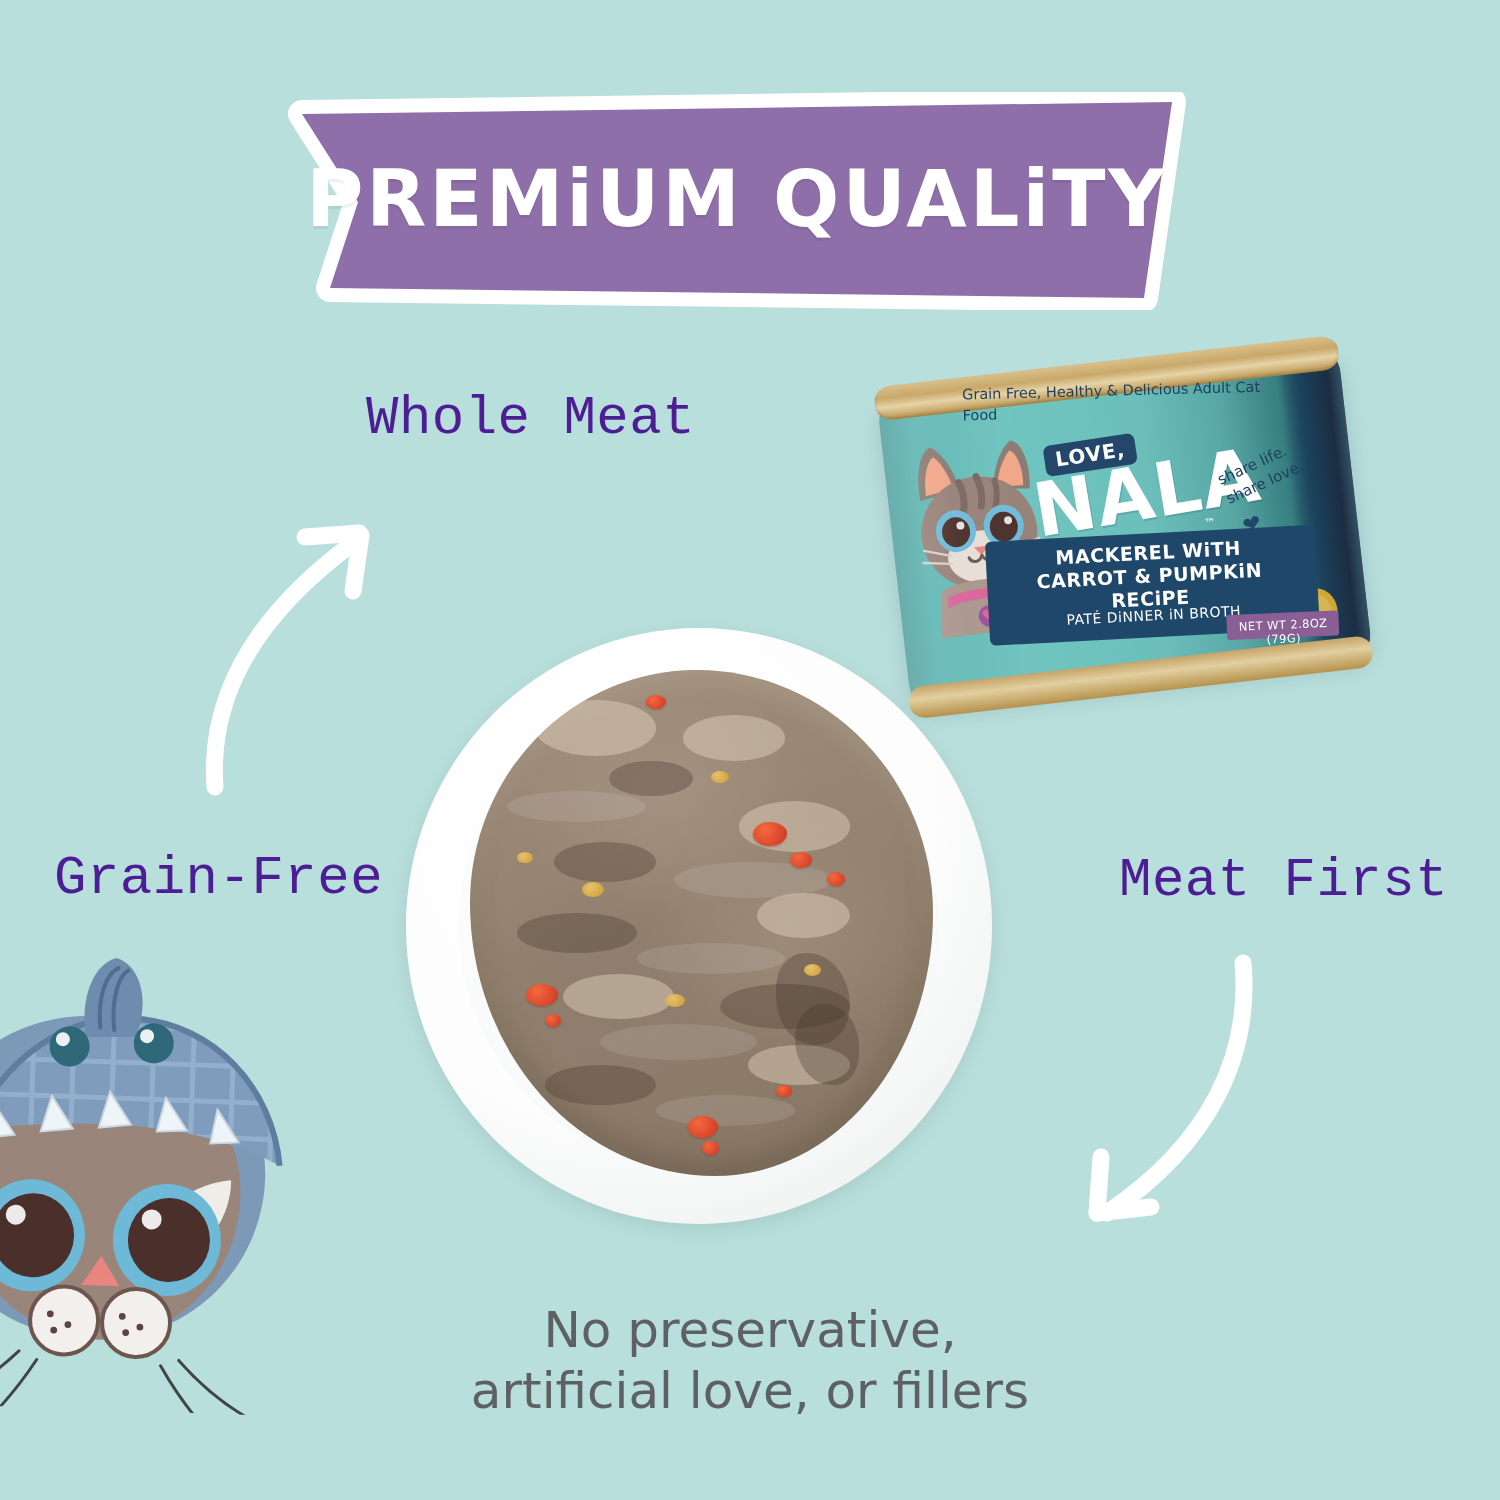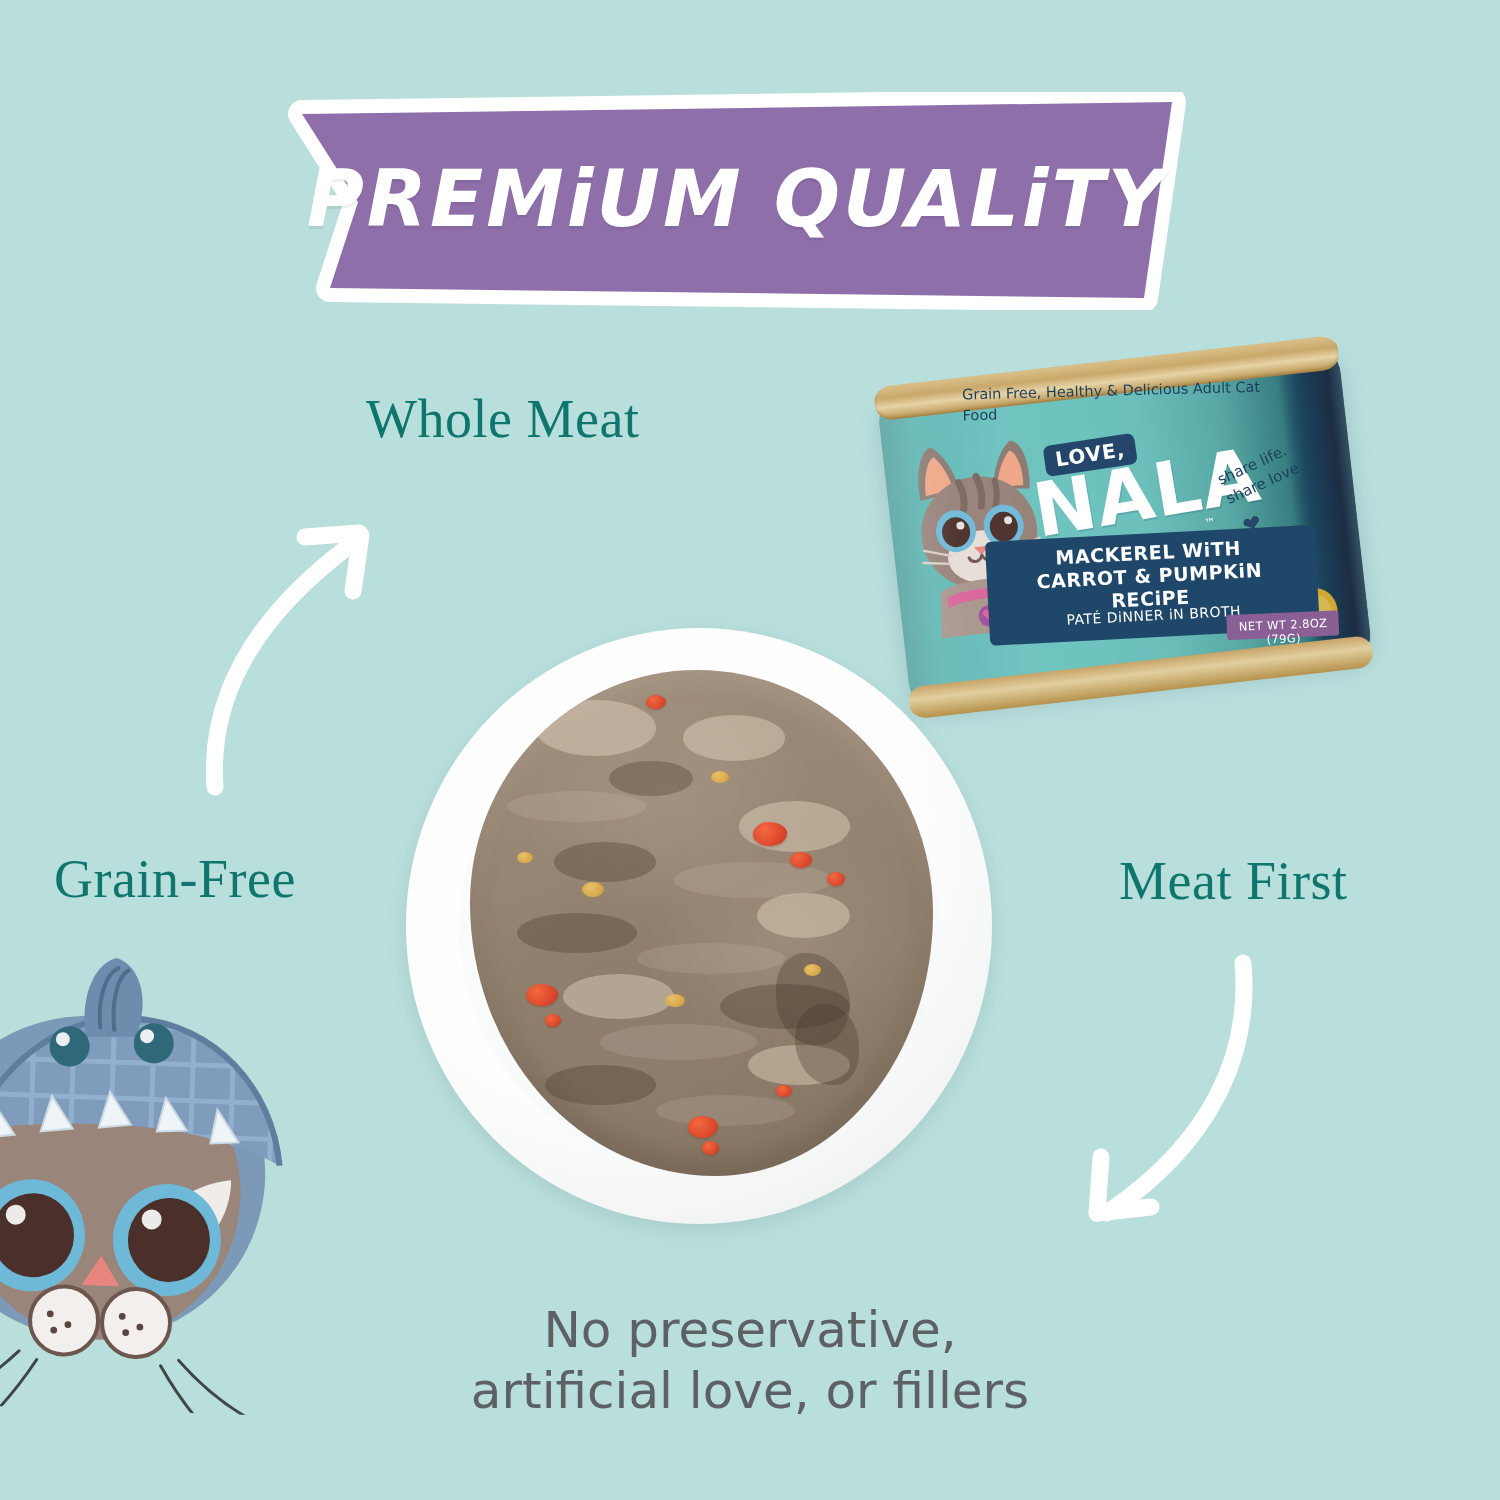--- a/index.html
+++ b/index.html
@@ -20,21 +20,20 @@
     overflow: hidden;
   }
 
   
   #banner-wrap {
     position: absolute;
     left: 272px;
     top: 92px;
     width: 930px;
     height: 218px;
-    font-style: italic;
   }
   #banner-wrap svg { display: block; }
   #banner-text {
     position: absolute;
     left: 0; top: 0;
     width: 930px;
     height: 218px;
     display: flex;
     align-items: center;
     justify-content: center;
@@ -45,22 +44,22 @@
     color: #ffffff;
     text-shadow: 0 3px 0 rgba(0,0,0,0.06);
     padding-bottom: 4px;
     box-sizing: border-box;
     white-space: nowrap;
   }
 
   
   .feature-label {
     position: absolute;
-    color: #0f766e;
-    font-family: Liberation Serif, serif;
+    color: #4c1d95;
+    font-family: Liberation Mono, monospace;
     font-size: 54px;
     font-weight: normal;
     letter-spacing: 0.5px;
     white-space: nowrap;
   }
   #label-whole-meat { left: 366px; top: 388px; }
   #label-grain-free { left: 54px;  top: 848px; }
   #label-meat-first { left: 1119px; top: 850px; }
 
   #label-no-preservative {

